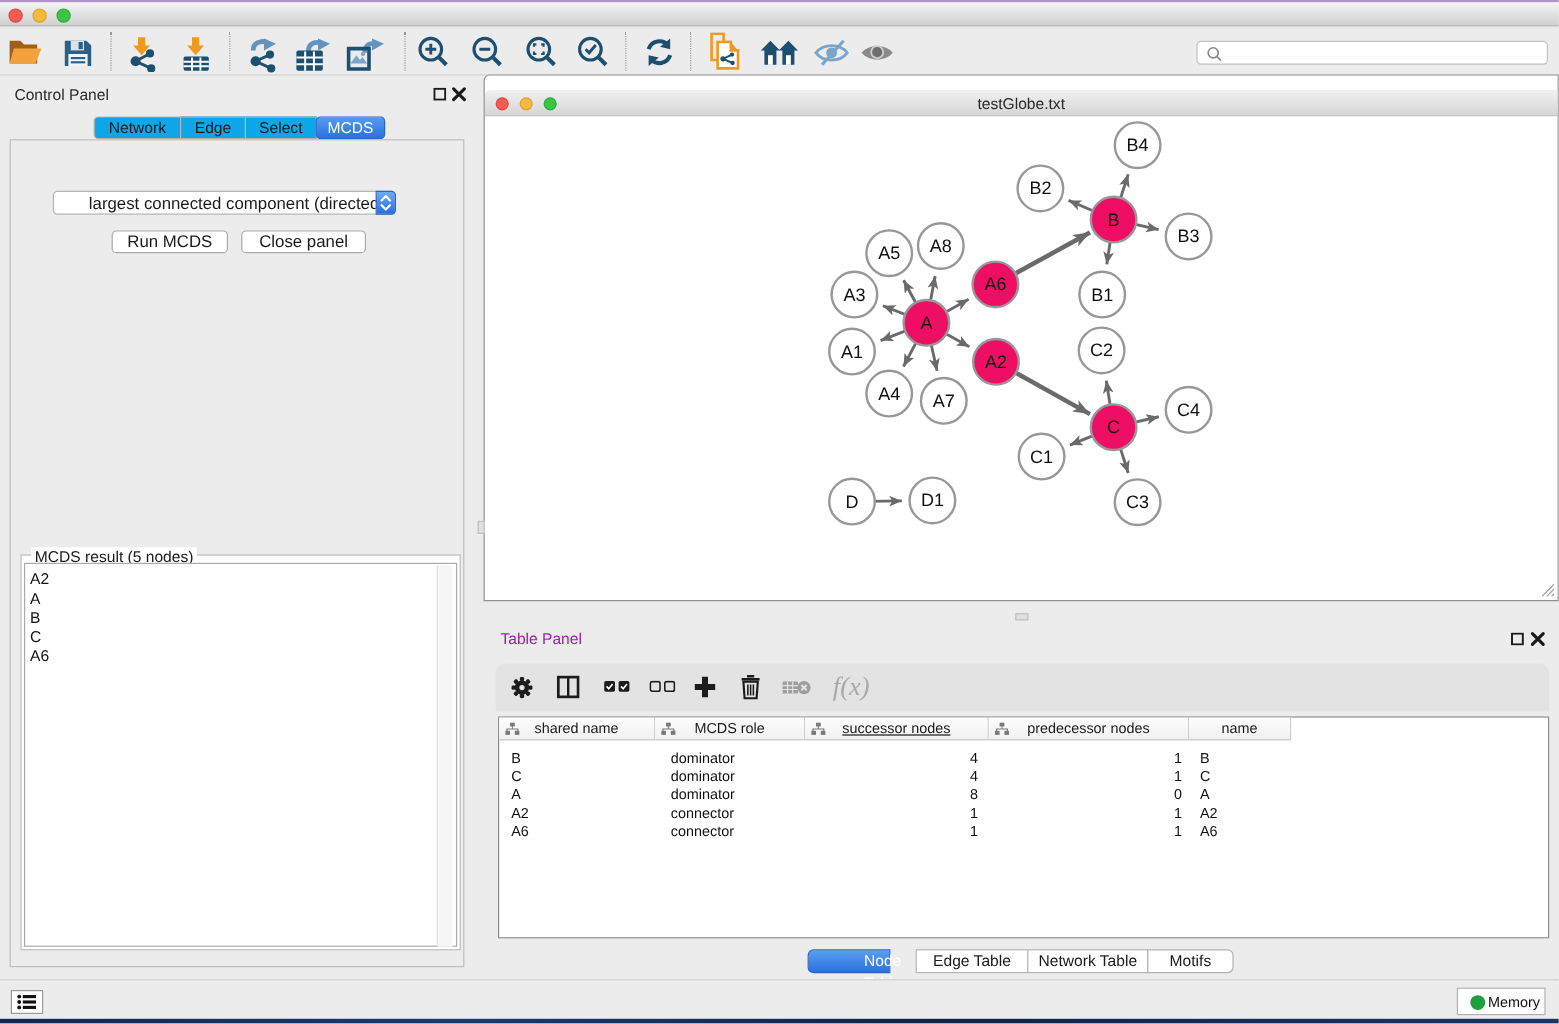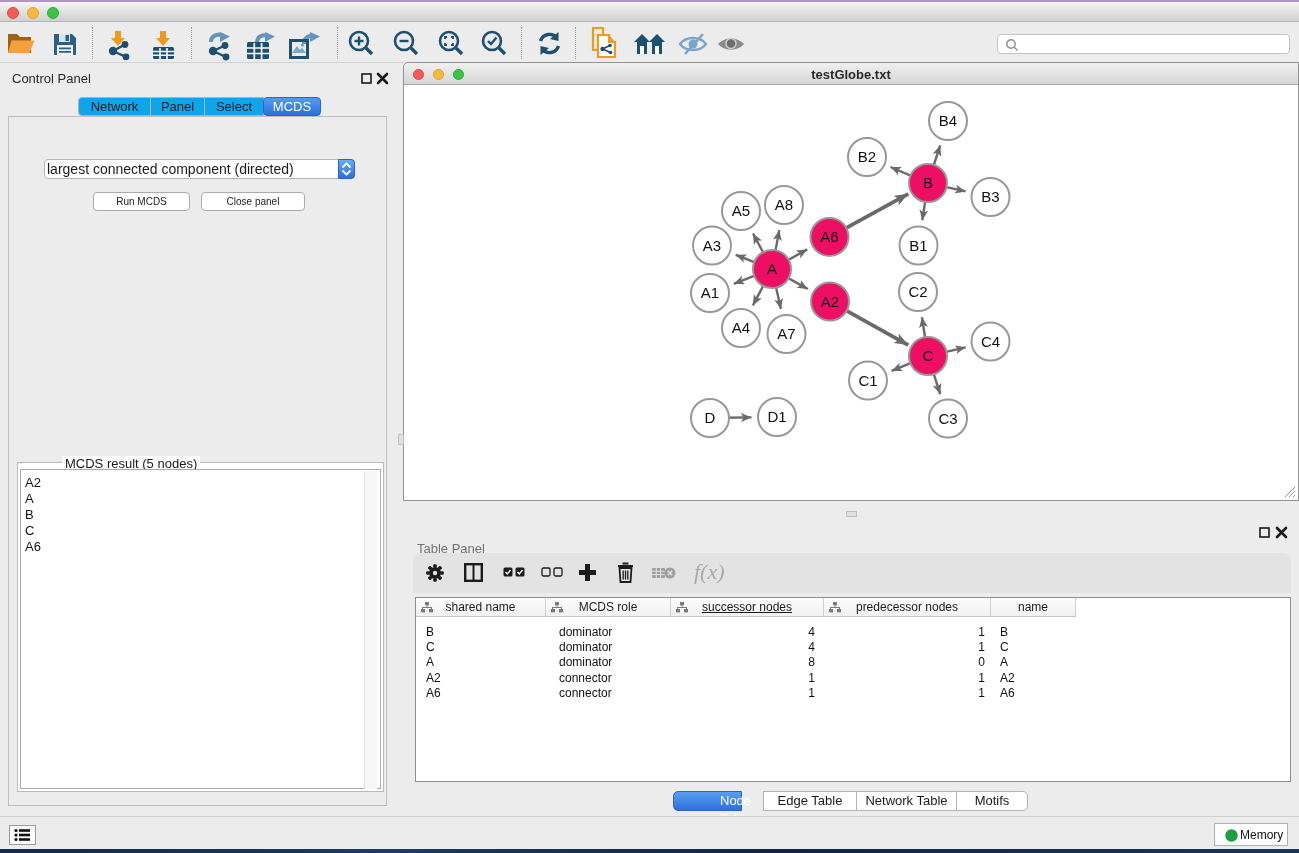--- a/index.html
+++ b/index.html
@@ -18,48 +18,48 @@
 #search { left:997px; top:11px; width:293px; height:20px; background:#fff; border:1px solid #c2c2c2; border-radius:4px; }
 
 #cp-title { left:12px; top:71px; font-size:13px; color:#2a2a2a; }
 .winbtn { position:absolute; color:#1a1a1a; }
 #cp-tabs { left:78px; top:97px; height:19px; }
 .tab { position:absolute; top:0; height:19px; background:#0ea5e9; border:1px solid #b2b2b2; font-size:13px;
   color:#1a1a1a; text-align:center; line-height:17px; }
 #tab-mcds { background:linear-gradient(#559bef,#2a71dd); color:#fff; border:1px solid #2a64c8; border-radius:4px; }
 #cp-pane { left:8px; top:116px; width:379px; height:690px; border:1px solid #bdbdbd; background:#ececec; }
 #opt-label { width:100%; text-align:center; top:20px; font-size:14px; color:#1a1a1a; }
-#combo { left:35px; top:42px; width:311px; height:20px; background:#fff; border:1px solid #b5b5b5; border-radius:4px;
-  font-size:14px; color:#1a1a1a; line-height:18px; padding-left:2px; }
+#combo { left:35px; top:42px; width:286px; height:20px; background:#fff; border:1px solid #b5b5b5; border-radius:4px;
+  font-size:14px; color:#1a1a1a; line-height:18px; padding-left:29px; }
 #combo-btn { right:-1px; top:-1px; width:17px; height:20px; border-radius:0 4px 4px 0;
   background:linear-gradient(#6aacf5,#2a6ee2); border:1px solid #2a64c8; }
 .btn { position:absolute; top:75px; height:19px; background:#fff; border:1px solid #ababab; border-radius:4px;
-  font-size:10px; color:#1a1a1a; text-align:center; line-height:17px; }
+  font-size:14px; color:#1a1a1a; text-align:center; line-height:17px; }
 
 #grpbox { left:8px; top:345px; width:367px; height:330px; background:#fff; border:1px solid #b9b9b9; }
-#grp-label { left:8px; top:-7px; background:#fff; padding:0 3px; font-size:13px; color:#1a1a1a;margin-left:36px; }
+#grp-label { left:8px; top:-7px; background:#fff; padding:0 3px; font-size:13px; color:#1a1a1a; }
 #mcds-list { left:2px; top:6px; width:361px; height:320px; background:#fff; border:1px solid #aaa; font-size:13px; color:#111; }
 #mcds-list .mitem { padding-left:4px; height:16px; line-height:16px; }
 #mcds-scroll { right:3px; top:1px; width:13px; height:318px; background:#f6f6f6; border-left:1px solid #e0e0e0; }
 
 #netwin { left:403px; top:62px; width:896px; height:439px; background:#fff;
   border:1px solid #919191; border-radius:5px 0 0 0; }
-#net-titlebar { left:0; top:0; width:100%; height:22px; background:linear-gradient(#f0f0f0,#d6d6d6);
-  border-bottom:1px solid #a8a8a8; border-radius:5px 0 0 0;font-weight:bold; }
+#net-titlebar { left:0; top:12px; width:100%; height:22px; background:linear-gradient(#f0f0f0,#d6d6d6);
+  border-bottom:1px solid #a8a8a8; border-radius:5px 0 0 0; }
 #net-titlebar .tl { position:absolute; top:6px; width:11px; height:11px; border-radius:50%; }
 #net-title-text { width:100%; text-align:center; top:4px; font-size:13px; color:#2a2a2a; }
 #graph { left:1.5px; top:22px; }
 #graph text { font-size:15px; fill:#111; text-anchor:middle; }
 #graph circle { stroke:#989898; stroke-width:2; }
 #graph line { stroke:#6a6a6a; }
 
 #vsplit { left:398px; top:434px; width:6px; height:11px; background:#e0e0e0; border:1px solid #c0c0c0; }
 #hsplit { left:846px; top:511px; width:11px; height:6px; background:#e0e0e0; border:1px solid #c0c0c0; }
 
-#tp-title { left:417px; top:525px; font-size:13px; color:#737373;margin-top:16px; }
+#tp-title { left:417px; top:525px; font-size:13px; color:#a21caf; }
 #tp-toolbar { left:413px; top:553px; width:878px; height:40px; background:#e3e3e3; border-radius:8px 8px 0 0; }
 #tbl { left:415px; top:597px; width:876px; height:185px; background:#fff; border:1px solid #8e8e8e; }
 .hcell { position:absolute; top:0; height:19px; background:linear-gradient(#fdfdfd,#f1f1f1);
   border-right:1px solid #cfcfcf; border-bottom:1px solid #c4c4c4; font-size:12px; color:#1a1a1a; text-align:center; line-height:19px; }
 .hicon { position:absolute; left:5px; top:4px; }
 .cell { position:absolute; height:16px; font-size:12px; color:#111; line-height:16px; }
 .num { text-align:right; }
 
 #bot-tabs { left:673px; top:791px; height:20px; }
 .btab { position:absolute; top:0; height:20px; background:#fff; border:1px solid #b2b2b2; font-size:13px;
@@ -201,21 +201,21 @@
 </div>
 <div id="cp-title" class="abs">Control Panel</div>
 <svg class="winbtn abs" style="left:361px;top:73px;" width="11" height="11" viewBox="0 0 11 11">
     <rect x="1" y="1" width="9" height="9" fill="none" stroke="#1a1a1a" stroke-width="1.6"></rect>
   </svg>
 <svg class="winbtn abs" style="left:376px;top:72px;" width="13" height="13" viewBox="0 0 13 13">
     <path d="M2 2 L11 11 M11 2 L2 11" stroke="#1a1a1a" stroke-width="2.6" stroke-linecap="round"></path>
   </svg>
 <div id="cp-tabs" class="abs">
   <div class="tab" style="left:0; width:73px; border-radius:4px 0 0 4px;">Network</div>
-  <div class="tab" style="left:72px; width:55px;">Panel</div>
+  <div class="tab" style="left:72px; width:55px;">Edge</div>
   <div class="tab" style="left:126px; width:60px;">Select</div>
   <div class="tab" id="tab-mcds" style="left:185px; width:58px;">MCDS</div>
 </div>
 <div id="cp-pane" class="abs">
   <div id="combo" class="abs">largest connected component (directed)
     <div id="combo-btn" class="abs">
       <svg width="15" height="18" viewBox="0 0 15 18">
         <path d="M4 7 L7.5 3.4 L11 7" fill="none" stroke="#fff" stroke-width="1.8" stroke-linecap="round" stroke-linejoin="round"></path>
         <path d="M4 11 L7.5 14.6 L11 11" fill="none" stroke="#fff" stroke-width="1.8" stroke-linecap="round" stroke-linejoin="round"></path>
       </svg>

